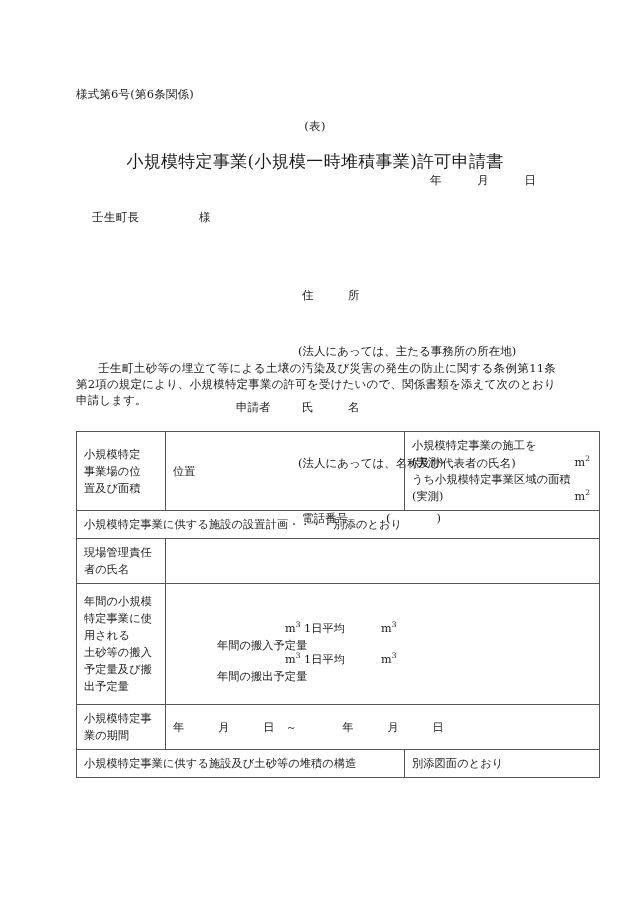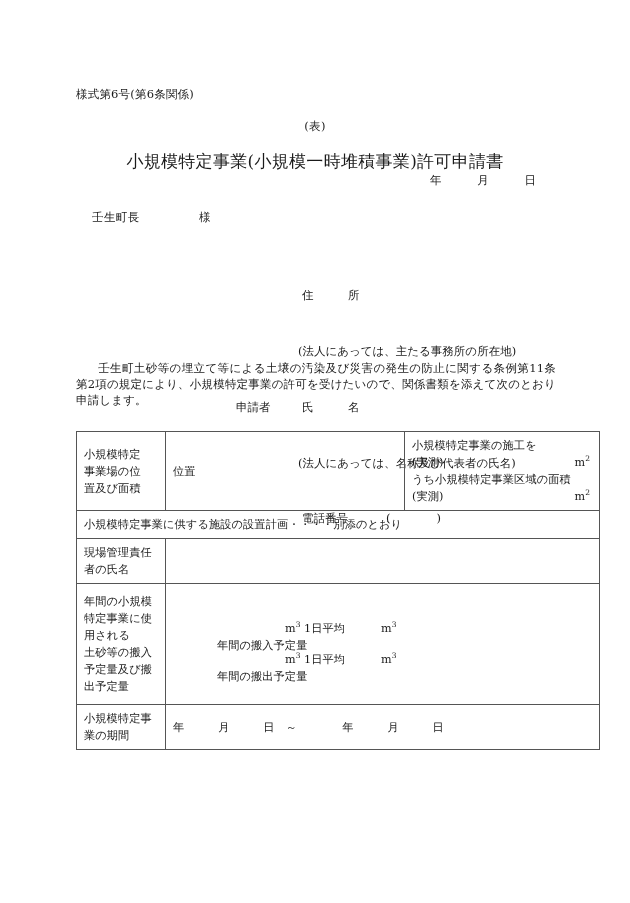--- a/index.html
+++ b/index.html
@@ -271,16 +271,20 @@
             <span class="vol-unit-2"><span>m</span><sup class="u">3</sup></span>
           </div>
         </td>
       </tr>
 
       <tr>
         <td class="c-146">小規模特定事業の期間</td>
         <td colspan="2" class="period-val">年　　　月　　　日　～　　　　年　　　月　　　日</td>
       </tr>
 
+      <tr>
+        <td colspan="2" class="c-307 nowrap">小規模特定事業に供する施設及び土砂等の堆積の構造</td>
+        <td>別添図面のとおり</td>
+      </tr>
     </tbody>
   </table>
 
 </div>
 
 </body></html>

